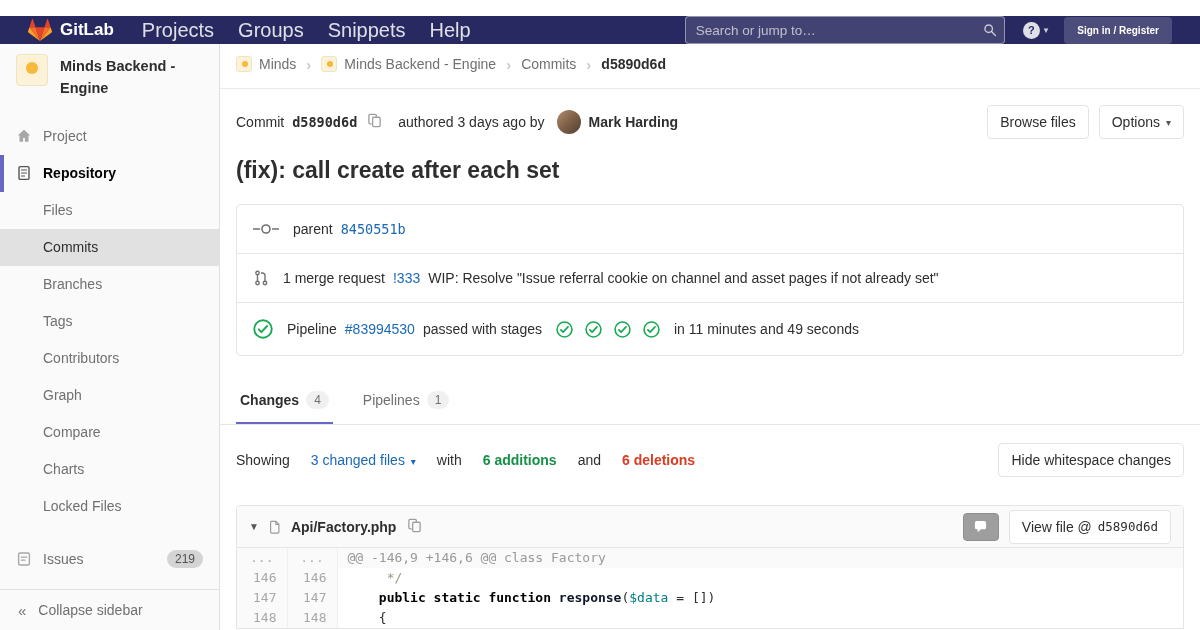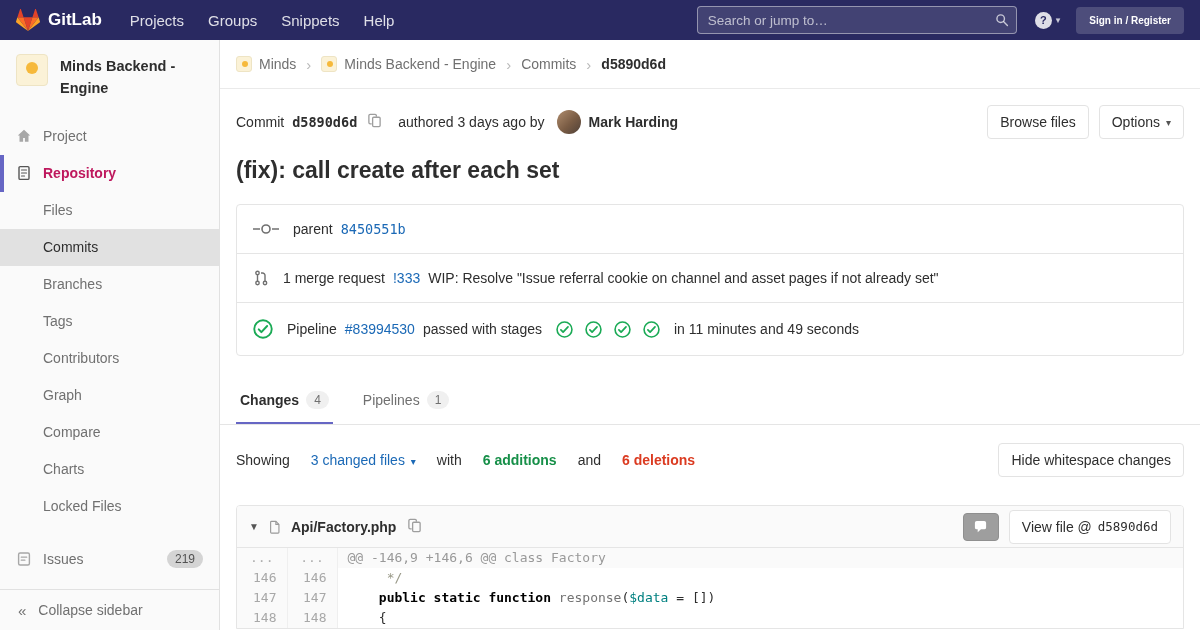--- a/index.html
+++ b/index.html
@@ -1,25 +1,25 @@
 <!DOCTYPE html>
 <html><head>
 <meta charset="utf-8">
 <style>
   * { margin:0; padding:0; box-sizing:border-box; }
   html,body { width:1200px; height:630px; overflow:hidden; background:#fff;
     font-family:"Liberation Sans", sans-serif; color:#2e2e2e; font-size:14px; }
 
   
-  .navbar { position:absolute; top:0; left:0; right:0; height:40px; background:#292961;
-    display:flex; align-items:center; padding:0 16px; z-index:10; }
+  .navbar { position:absolute; top:16px; left:0; right:0; height:28px; background:#292961;
+    display:flex; align-items:center; padding:0 28px; z-index:10; }
   .brand { display:flex; align-items:center; gap:8px; margin-right:28px; cursor:pointer; }
   .brand-name { color:#fff; font-weight:bold; font-size:17px; }
   .nav-menu { display:flex; align-items:center; gap:24px; }
-  .nav-menu .nav-link { color:rgba(255,255,255,0.85); font-size:15px; cursor:pointer; }
+  .nav-menu .nav-link { color:rgba(255,255,255,0.85); font-size:20px; cursor:pointer; }
   .nav-right { margin-left:auto; display:flex; align-items:center; }
   .nav-search { position:relative; width:320px; height:28px; margin-right:18px; }
   .nav-search input { width:100%; height:100%; background:rgba(250,250,250,0.12);
     border:1px solid rgba(250,250,250,0.45); border-radius:4px; color:#fff;
     padding:0 30px 0 10px; font-size:13.5px; font-family:inherit; outline:none; }
   .nav-search input::placeholder { color:rgba(255,255,255,0.65); }
   .nav-search .mag { position:absolute; right:8px; top:7px; }
   .help-wrap { display:flex; align-items:center; gap:4px; margin-right:16px; cursor:pointer; }
   .help-circle { width:17px; height:17px; border-radius:50%; background:rgba(255,255,255,0.85);
     color:#292961; font-weight:bold; font-size:11px; text-align:center; line-height:17px; }
@@ -33,21 +33,21 @@
   .project-context { display:flex; gap:12px; padding:14px 16px 10px; align-items:flex-start; cursor:pointer; }
   .project-avatar { width:32px; height:32px; border-radius:4px; background:#fbf2d7;
     border:1px solid #eee4c4; position:relative; flex:0 0 32px; }
   .project-avatar::after { content:""; position:absolute; left:9px; top:7px; width:12px; height:12px;
     border-radius:50%; background:#f6b93b; }
   .project-name { font-size:14.5px; font-weight:600; line-height:1.5; padding-top:2px; }
   .side-nav { flex:1; padding-top:8px; list-style:none; }
   .nav-item { height:37px; display:flex; align-items:center; padding:0 16px; color:#707070;
     cursor:pointer; gap:11px; }
   .nav-item .sicon { width:16px; height:16px; flex:0 0 16px; display:flex; align-items:center; }
-  .nav-item.active-section { border-left:4px solid #6666c4; padding-left:12px; color:#be185d;
+  .nav-item.active-section { border-left:4px solid #6666c4; padding-left:12px; color:#000000;
     font-weight:600; }
   .sub-item { height:37px; display:flex; align-items:center; padding-left:43px; color:#707070;
     cursor:pointer; }
   .sub-item.active { background:#e1e1e1; color:#2e2e2e; }
   .issues-item { margin-top:16px; }
   .count-badge { margin-left:auto; background:#d4d4d4; color:#525252; border-radius:9px;
     font-size:12px; padding:2px 8px; font-weight:400; }
   .collapse-footer { border-top:1px solid #e1e1e1; height:41px; display:flex; align-items:center;
     gap:12px; padding:0 18px; color:#707070; cursor:pointer; }
   .collapse-glyph { font-size:15px; color:#707070; }
@@ -119,21 +119,21 @@
     font-size:13px; }
   .diff-table td { line-height:20px; padding:0; vertical-align:top; }
   td.lnum { width:50px; min-width:50px; text-align:right; padding:0 10px; color:#a8a8a8;
     background:#fafafa; border-right:1px solid #efefef; cursor:pointer; }
   td.code { padding:0 10px; white-space:pre; color:#2e2e2e; }
   tr.meta td { background:#fafafa; }
   tr.meta td.lnum { text-align:center; color:#b0b0b0; }
   .tok-meta { color:#999; }
   .tok-comment { color:#999988; }
   .tok-keyword { color:#000; font-weight:bold; }
-  .tok-func { color:#737373; font-weight:normal; }
+  .tok-func { color:#0f172a; font-weight:bold; }
   .tok-variable { color:#008080; }
   .tok-plain { color:#2e2e2e; }
 </style>
 </head>
 <body>
 
 <header class="navbar">
   <div class="brand">
     <span style="display:flex;">
       <svg width="24" height="23" viewBox="0 0 586 559">

